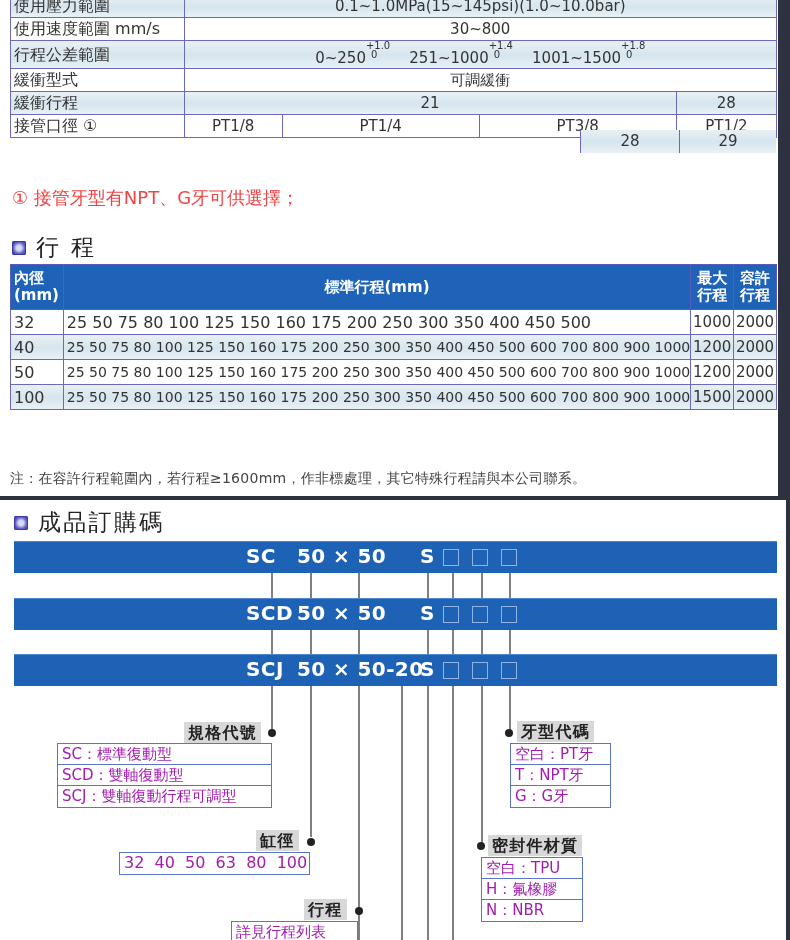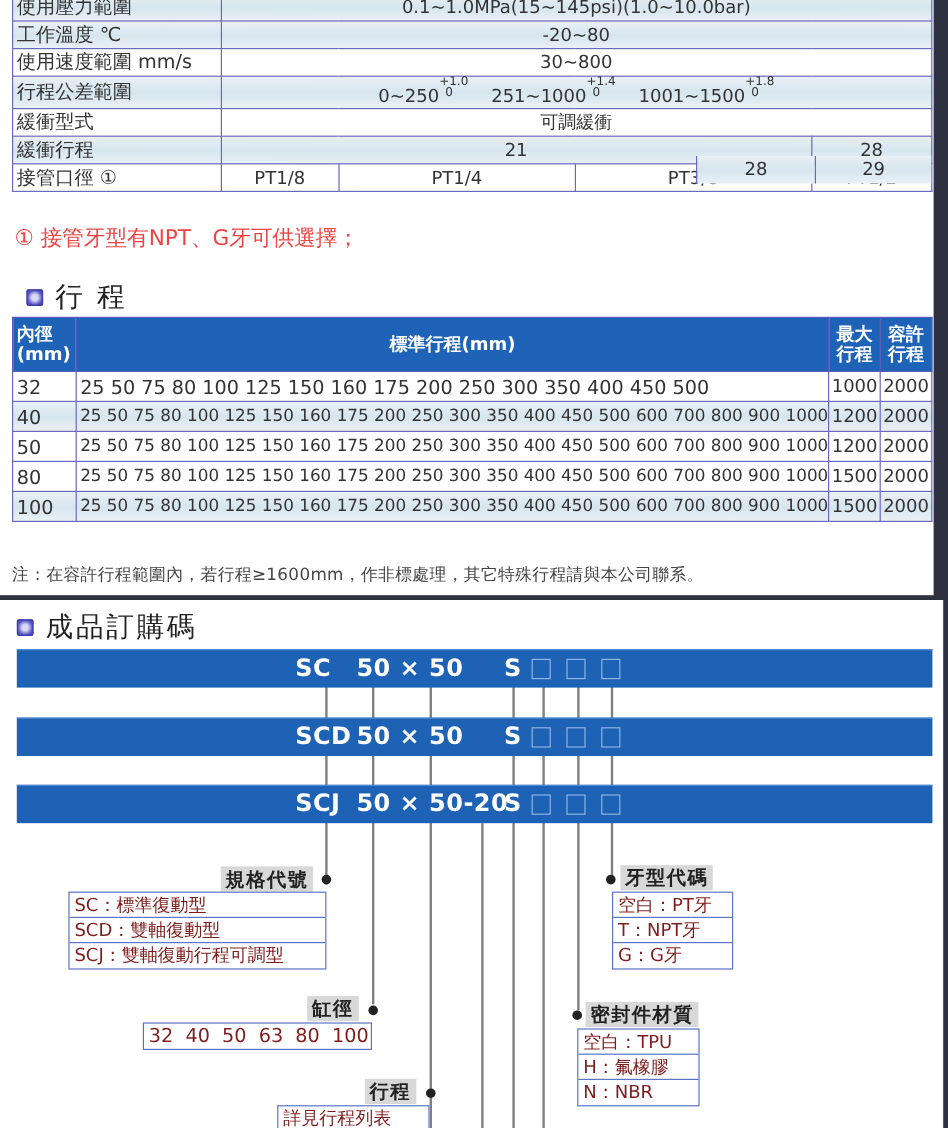--- a/index.html
+++ b/index.html
@@ -24,21 +24,21 @@
   .spec tr.plain td { background: #fff; }
   sup.tol { display: inline-block; vertical-align: 5px; font-size: 10px; line-height: 9px; text-align: left; }
   sup.tol span { display: block; }
 
   .note1 { left: 12px; top: 186px; font-size: 18px; color: #ef4444; }
 
   
   .sec-head { display: flex; align-items: center; }
   .sec-icon { width: 14px; height: 14px; background: radial-gradient(circle, #d9d9f7 0 25%, #5a5bc4 60%, #2f2f9a 100%); border-radius: 2px; margin-right: 10px; box-shadow: inset 0 0 0 1px #3b3ba5; }
   .sec-title { font-size: 23px; color: #222; letter-spacing: 0.1em; }
-  .head-stroke { left: 12px; top: 232px; margin-left: 10px; }
+  .head-stroke { left: 12px; top: 232px; }
   .head-order { left: 14px; top: 507px; }
 
   
   .stroke { left: 10px; top: 264px; width: 767px; border-collapse: collapse; position: absolute; }
   .stroke th { background: #1e63b8; color: #fff; font-weight: bold; font-size: 15px; line-height: 17px; border: 1.5px solid #5a5ab8; height: 44px; padding: 0; }
   .stroke th.c1 { width: 51px; text-align: left; padding-left: 3px; }
   .stroke th.c3, .stroke th.c4 { width: 44px; }
   .stroke td { border: 1.5px solid #6b68c0; height: 24px; font-size: 14px; padding: 0 0 0 3px; color: #333; white-space: nowrap; }
   .stroke td.cell-bore { font-size: 16px; }
   .stroke td.num { padding: 0; text-align: center; font-size: 15px; }
@@ -47,39 +47,35 @@
   .note2 { left: 10px; top: 470px; font-size: 14px; color: #444; letter-spacing: 0.02em; }
 
   
   .bar { left: 14px; width: 763px; height: 31px; background: #1d62b5; border-top: 1px solid #4d88d0; text-decoration: underline; }
   .bar-text { position: absolute; top: 2px; font-size: 20px; font-weight: bold; color: #fff; letter-spacing: 0.02em; white-space: nowrap; }
   .sq { position: absolute; top: 7px; width: 16px; height: 17px; border: 1.5px solid #8fb3e3; box-sizing: border-box; }
   .vline { position: absolute; width: 1.5px; background: #808080; }
   .dot { position: absolute; width: 8px; height: 8px; border-radius: 50%; background: #222; }
   .tag { position: absolute; background: #d8d8d8; font-size: 16px; font-weight: bold; color: #222; padding: 0 4px; height: 21px; line-height: 21px; letter-spacing: 0.08em; white-space: nowrap; }
   .box { position: absolute; border: 1.3px solid #5a74c8; box-sizing: border-box; background: #fff; }
-  .box div { border-bottom: 1.3px solid #5a74c8; font-size: 15px; line-height: 20px; height: 21px; padding-left: 4px; color: #7f1d1d; white-space: nowrap; box-sizing: border-box; }
+  .box div { border-bottom: 1.3px solid #5a74c8; font-size: 15px; line-height: 20px; height: 21px; padding-left: 4px; color: #a21caf; white-space: nowrap; box-sizing: border-box; }
   .box div:last-child { border-bottom: none; }
 </style>
 </head>
 <body>
 
 <div class="abs frame-right-top"></div>
 <div class="abs frame-hbar"></div>
 <div class="abs frame-right-bottom"></div>
 
 <table class="spec">
   <tbody>
       <tr class="shade">
     <td class="label">使用壓力範圍</td>
     <td class="val" colspan="4">0.1~1.0MPa(15~145psi)(1.0~10.0bar)</td>
-  </tr>
-  <tr class="shade">
-    <td class="label">工作溫度 ℃</td>
-    <td class="val" colspan="4">-20~80</td>
   </tr>
   <tr class="plain">
     <td class="label">使用速度範圍 mm/s</td>
     <td class="val" colspan="4">30~800</td>
   </tr>
   <tr class="shade">
     <td class="label">行程公差範圍</td>
     <td class="val" colspan="4">
       <span>0~250</span><sup class="tol"><span>+1.0</span><span style="padding-left:5px">0</span></sup>
       &nbsp;&nbsp;
@@ -139,26 +135,20 @@
     <td class="list">25 50 75 80 100 125 150 160 175 200 250 300 350 400 450 500 600 700 800 900 1000</td>
     <td class="num">1200</td>
     <td class="num">2000</td>
   </tr>
   <tr>
     <td class="cell-bore">50</td>
     <td class="list">25 50 75 80 100 125 150 160 175 200 250 300 350 400 450 500 600 700 800 900 1000</td>
     <td class="num">1200</td>
     <td class="num">2000</td>
   </tr>
-  <tr>
-    <td class="cell-bore">80</td>
-    <td class="list">25 50 75 80 100 125 150 160 175 200 250 300 350 400 450 500 600 700 800 900 1000</td>
-    <td class="num">1500</td>
-    <td class="num">2000</td>
-  </tr>
   <tr class="shade">
     <td class="cell-bore">100</td>
     <td class="list">25 50 75 80 100 125 150 160 175 200 250 300 350 400 450 500 600 700 800 900 1000</td>
     <td class="num">1500</td>
     <td class="num">2000</td>
   </tr>
 </tbody>
   </table>
 
 <div class="abs note2">注：在容許行程範圍內，若行程≥1600mm，作非標處理，其它特殊行程請與本公司聯系。</div>

